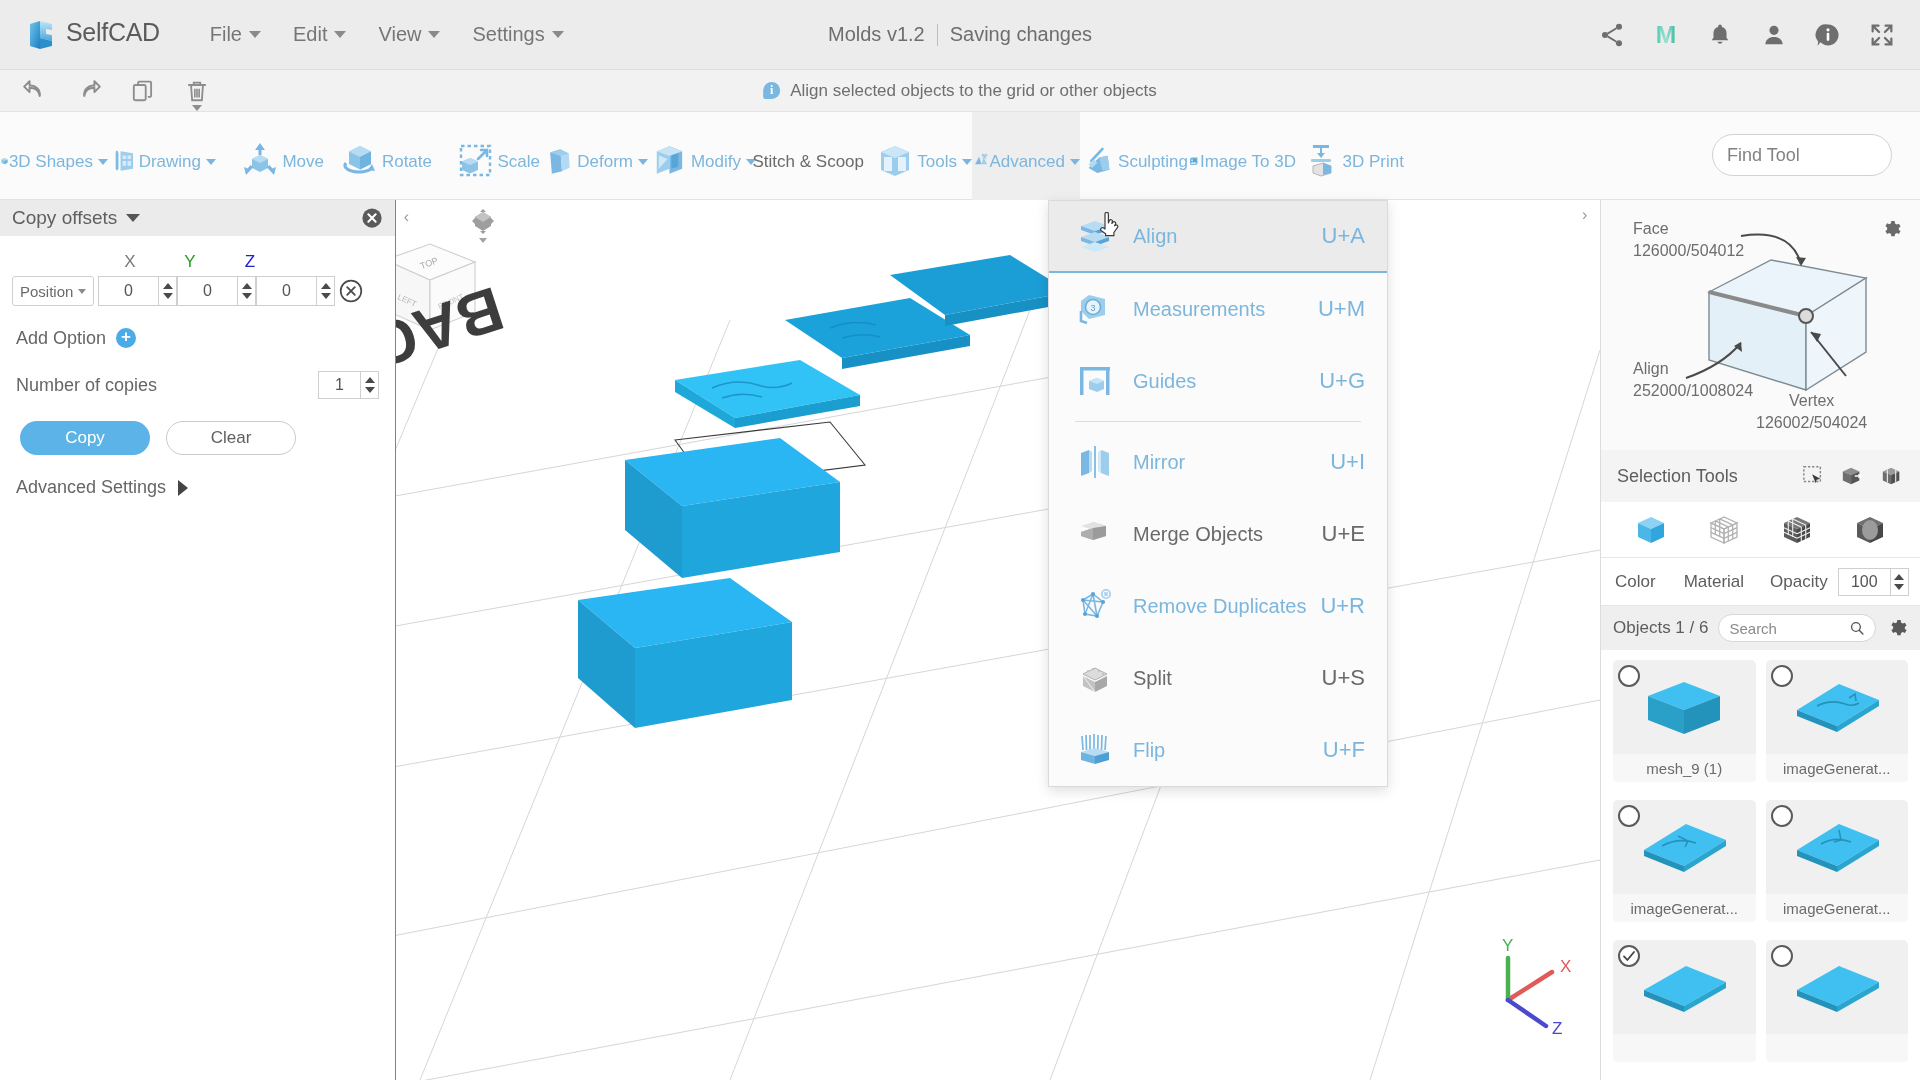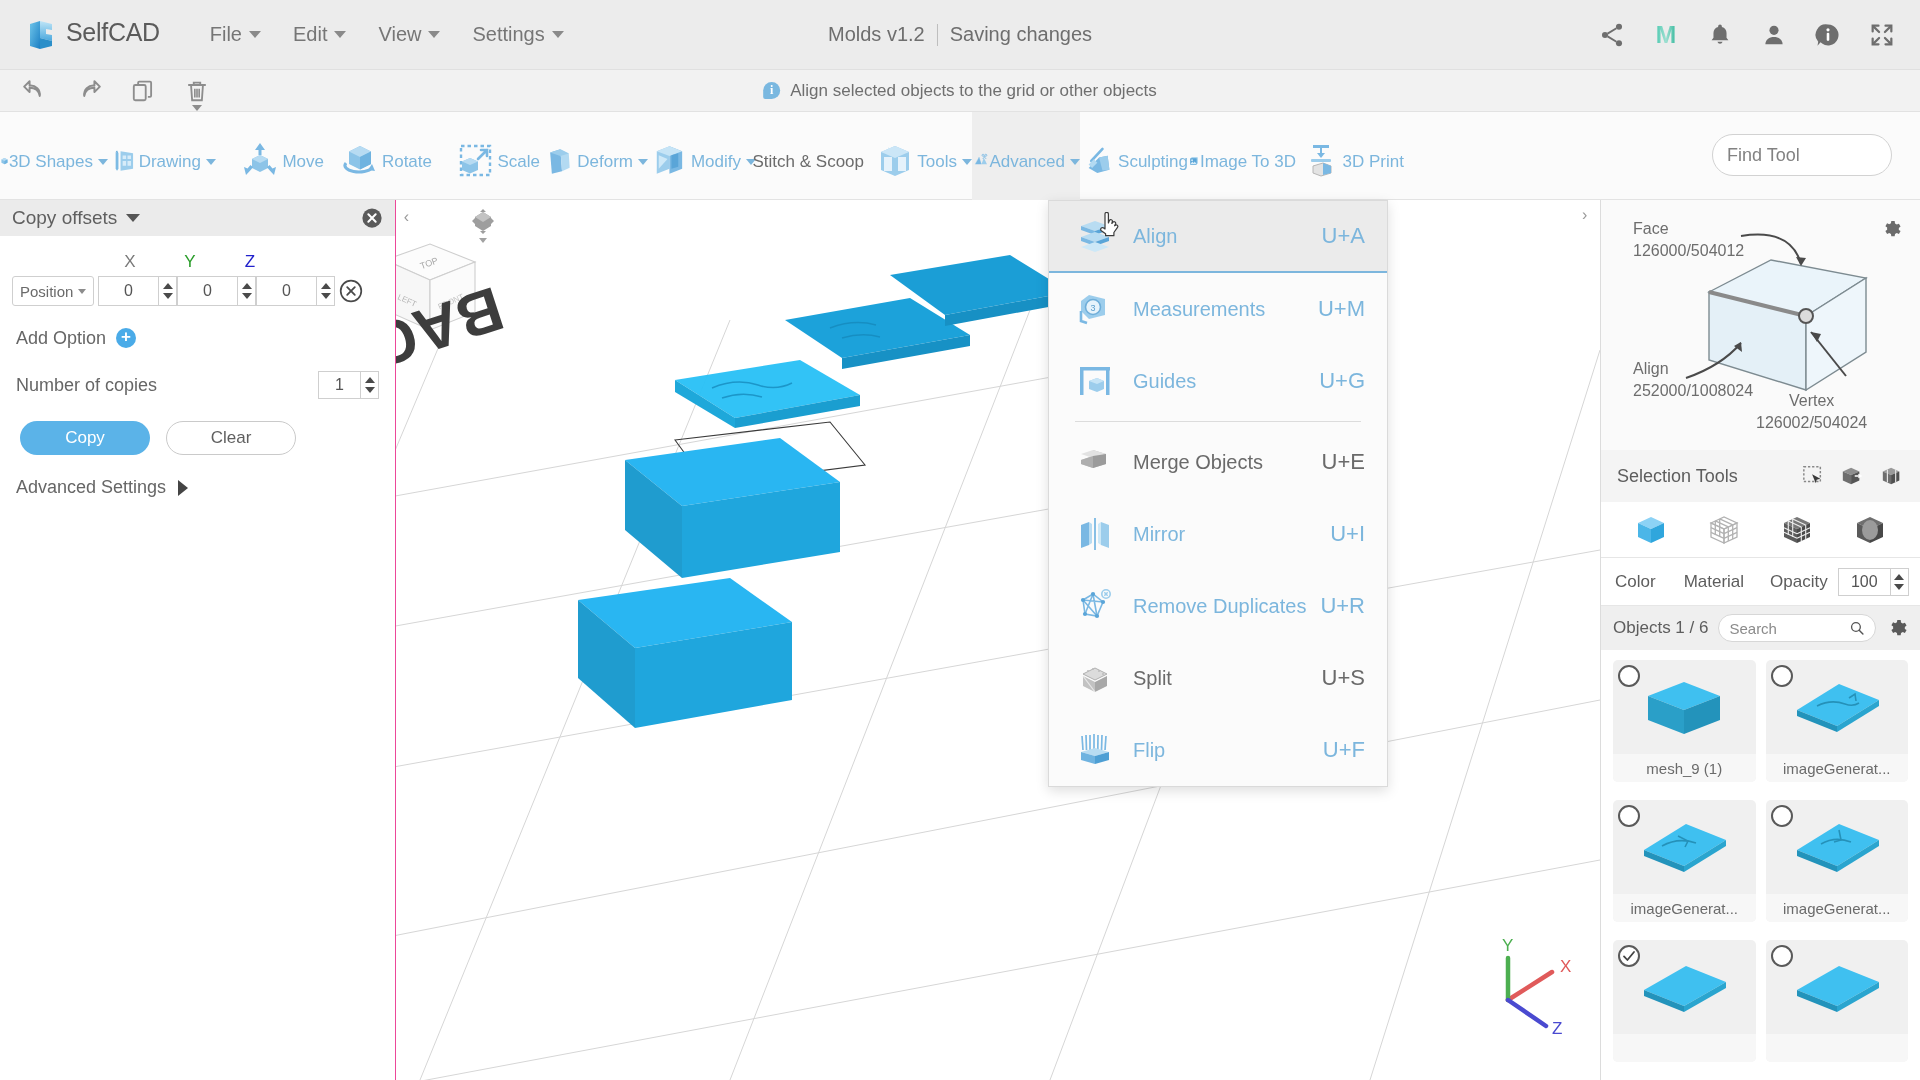--- a/index.html
+++ b/index.html
@@ -759,41 +759,41 @@
         <rect x="5" y="6" width="30" height="3.5" fill="#7ab8e3"></rect>
         <path d="M14 20 L22 17 L29 20 L29 28 L22 31 L14 28 Z" fill="#9ccdec"></path>
         <path d="M14 20 L22 17 L29 20 L22 23 Z" fill="#c6e4f6"></path>
       </svg>
       <span class="dd-lbl">Guides</span>
       <span class="dd-key">U+G</span>
     </div>
 
     <div class="dd-sep"></div>
 
-    <div class="dd-item dim">
-      <svg class="dd-ico" viewBox="0 0 40 40">
-        <path d="M18 8 L31 12 L31 22 L18 26 L6 22 L6 18 L18 14 Z" fill="#c2c2c2"></path>
-        <path d="M18 8 L31 12 L18 16 L6 12 Z" fill="#e2e2e2" transform="translate(0,0)"></path>
-        <path d="M6 18 L18 14 L18 26 L6 22 Z" fill="#aeaeae"></path>
-        <path d="M18 14 L31 12 L31 22 L18 26 Z" fill="#9b9b9b"></path>
-      </svg>
-      <span class="dd-lbl">Merge Objects</span>
-      <span class="dd-key">U+E</span>
-    </div>
-
     <div class="dd-item">
       <svg class="dd-ico" viewBox="0 0 40 40">
         <path d="M6 11 L14 8 L14 31 L6 34 Z" fill="#7ab8e3"></path>
         <path d="M14 8 L17 10 L17 29 L14 31 Z" fill="#b8dcf2"></path>
         <line x1="20" y1="4" x2="20" y2="36" stroke="#7ab8e3" stroke-width="1.8"></line>
         <path d="M34 11 L26 8 L26 31 L34 34 Z" fill="#9ccdec"></path>
         <path d="M26 8 L23 10 L23 29 L26 31 Z" fill="#cde8f7"></path>
       </svg>
       <span class="dd-lbl">Mirror</span>
       <span class="dd-key">U+I</span>
+    </div>
+
+    <div class="dd-item dim">
+      <svg class="dd-ico" viewBox="0 0 40 40">
+        <path d="M18 8 L31 12 L31 22 L18 26 L6 22 L6 18 L18 14 Z" fill="#c2c2c2"></path>
+        <path d="M18 8 L31 12 L18 16 L6 12 Z" fill="#e2e2e2" transform="translate(0,0)"></path>
+        <path d="M6 18 L18 14 L18 26 L6 22 Z" fill="#aeaeae"></path>
+        <path d="M18 14 L31 12 L31 22 L18 26 Z" fill="#9b9b9b"></path>
+      </svg>
+      <span class="dd-lbl">Merge Objects</span>
+      <span class="dd-key">U+E</span>
     </div>
 
     <div class="dd-item">
       <svg class="dd-ico" viewBox="0 0 40 40">
         <g stroke="#7ab8e3" stroke-width="1.6" fill="none">
           <path d="M8 14 L18 8 L28 16 L22 30 L10 28 Z"></path>
           <path d="M8 14 L22 30 M18 8 L10 28 M18 8 L22 30 M8 14 L28 16"></path>
         </g>
         <g fill="#5aa5d8">
           <circle cx="8" cy="14" r="2.1"></circle>

